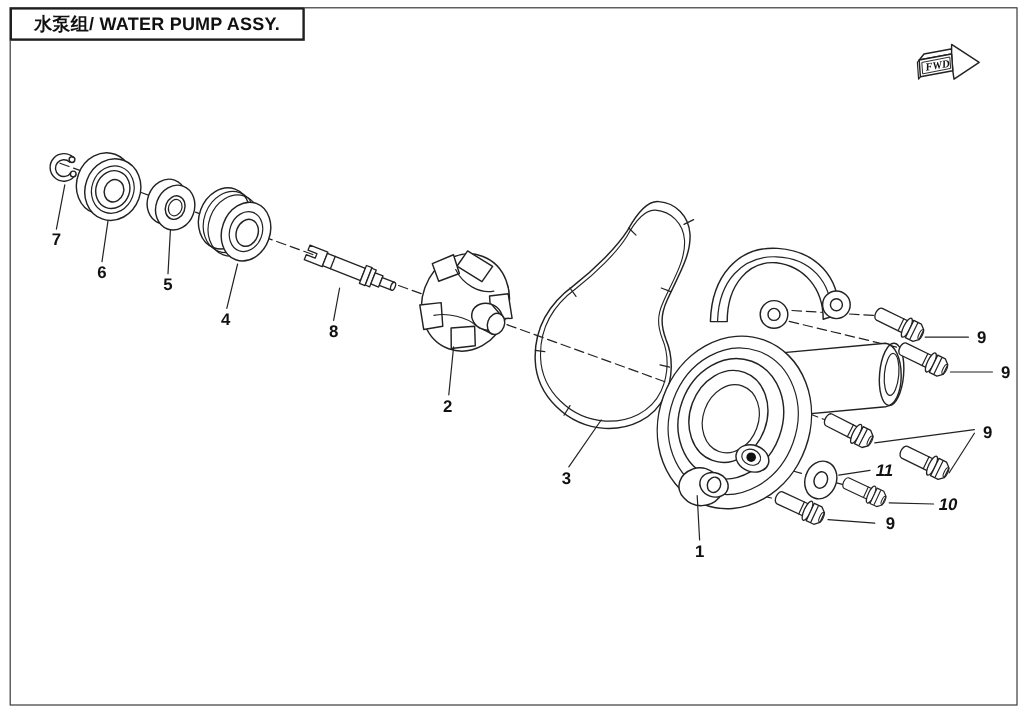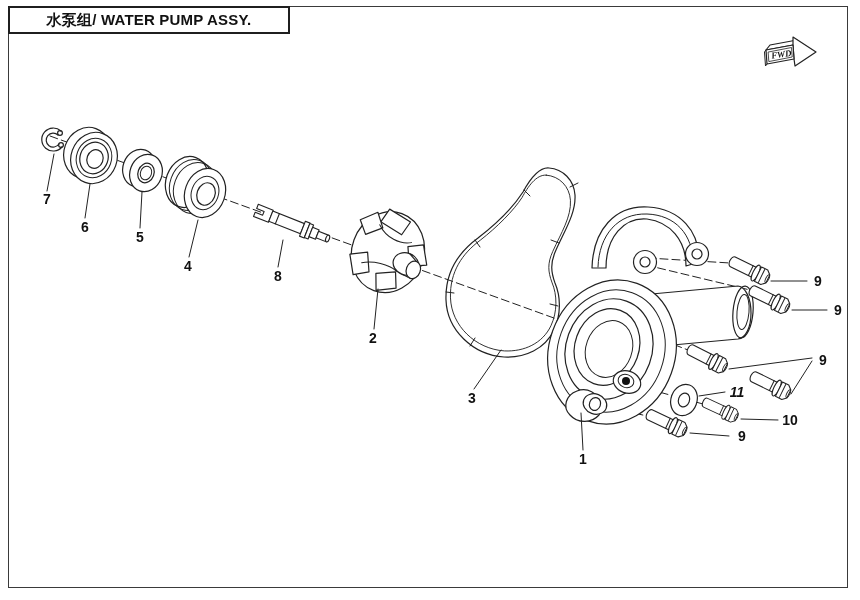--- a/index.html
+++ b/index.html
@@ -1,20 +1,20 @@
 <!DOCTYPE html>
 <html><head>
 <meta charset="utf-8">
 <style>
   html,body{margin:0;padding:0;background:#ffffff;}
   body{width:860px;height:600px;overflow:hidden;font-family:"Liberation Sans",sans-serif;}
   .stage{position:relative;width:860px;height:600px;background:#fff;}
   .outer-border{position:absolute;left:8px;top:6px;width:840px;height:582px;
     border:1.5px solid #3a3a3a;box-sizing:border-box;}
-  .title-box{position:absolute;left:8px;top:6px;width:282px;height:28px;
+  .title-box{position:absolute;left:8px;top:6px;width:246px;height:28px;
     border:2px solid #1f1f1f;box-sizing:border-box;background:#fff;
     display:flex;align-items:center;justify-content:center;z-index:3;}
   .title-box span{font-size:15px;font-weight:700;color:#111;letter-spacing:0.2px;white-space:nowrap;}
   svg.diagram{position:absolute;left:0;top:0;z-index:2;}
   #callout-layer{position:absolute;left:0;top:0;width:860px;height:600px;z-index:4;pointer-events:none;}
   .callout{position:absolute;transform:translate(-50%,-50%);
     font:700 14px "Liberation Sans",sans-serif;color:#111;line-height:1;}
   .fwd-text{font:italic 700 9px "Liberation Serif",serif;fill:#111;}
 </style>
 </head>
@@ -203,17 +203,17 @@
       <span class="callout" style="left: 140px; top: 237px;">5</span>
       <span class="callout" style="left: 188px; top: 266px;">4</span>
       <span class="callout" style="left: 278px; top: 276px;">8</span>
       <span class="callout" style="left: 373px; top: 338px;">2</span>
       <span class="callout" style="left: 472px; top: 398px;">3</span>
       <span class="callout" style="left: 583px; top: 459px;">1</span>
       <span class="callout" style="left: 818px; top: 281px;">9</span>
       <span class="callout" style="left: 838px; top: 310px;">9</span>
       <span class="callout" style="left: 823px; top: 360px;">9</span>
       <span class="callout" style="left: 737px; top: 392px; font-style: italic;">11</span>
-      <span class="callout" style="left: 790px; top: 420px;">10</span>
+      <span class="callout" style="left: 790px; top: 420px; font-style: italic;">10</span>
       <span class="callout" style="left: 742px; top: 436px;">9</span>
     </div>
 
 </div>
 
 </body></html>

